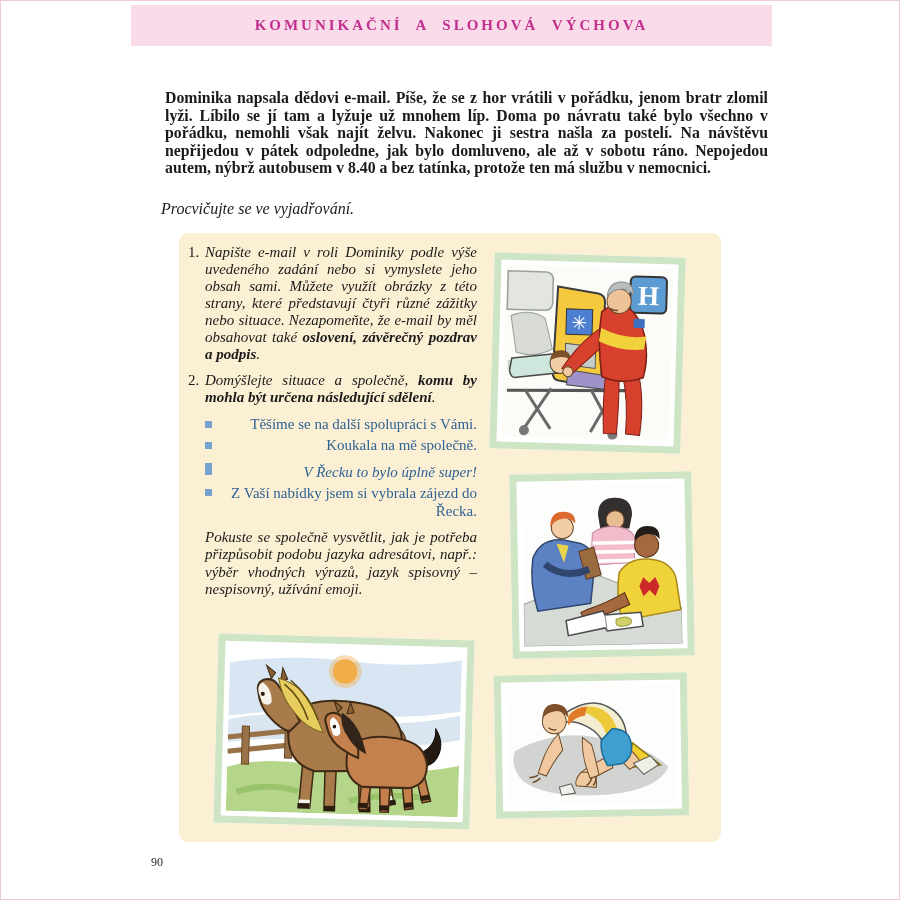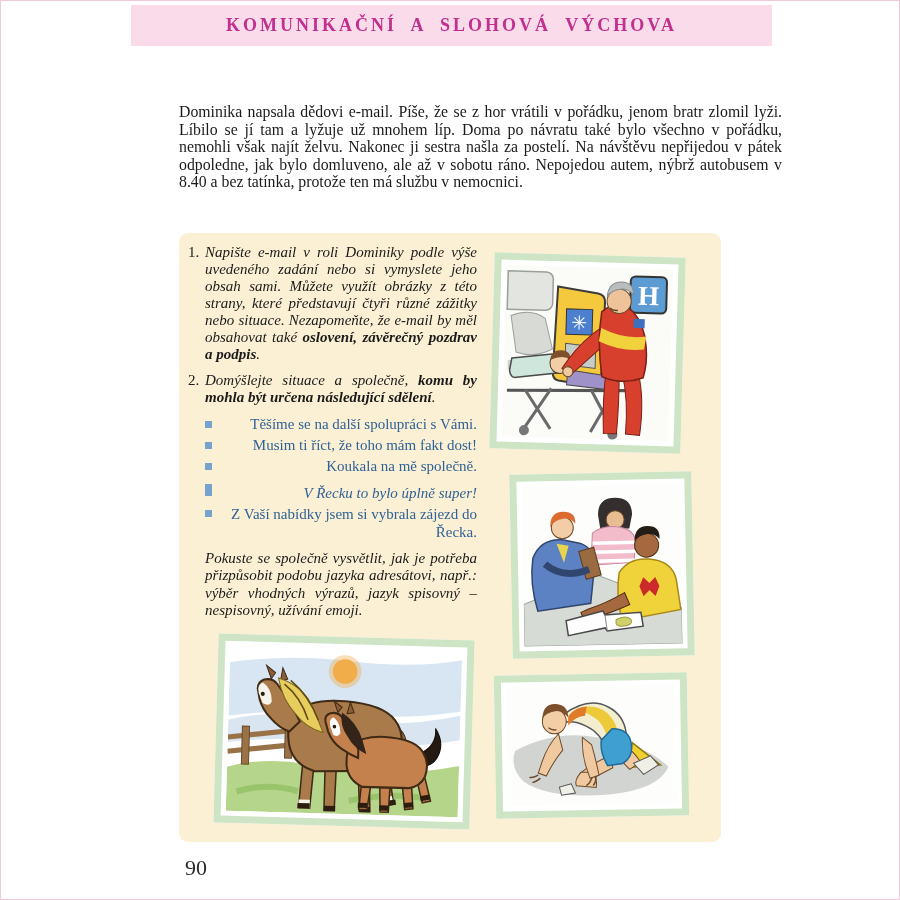--- a/index.html
+++ b/index.html
@@ -7,30 +7,30 @@
     position:relative;width:900px;height:900px;box-sizing:border-box;
     border:1px solid #f2c9da;background:#ffffff;overflow:hidden;
     font-family:"Liberation Serif","DejaVu Serif",serif;color:#1a1a1a;
   }
   
   .banner{
     position:absolute;left:130px;top:4px;width:641px;height:41px;
     background:#fadbe9;display:flex;align-items:center;justify-content:center;
   }
   .banner span{
-    color:#c22f8e;font-weight:bold;font-size:18px;letter-spacing:3px;word-spacing:7px;
+    color:#c22f8e;font-weight:bold;font-size:15px;letter-spacing:3px;word-spacing:7px;
   }
   .title{
     position:absolute;left:130px;top:52px;width:641px;margin:0;text-align:center;
     color:#e0258e;font-weight:bold;font-size:19px;letter-spacing:4px;
   }
   
   .intro{
-    position:absolute;left:160px;top:84px;width:603px;margin:18px;
-    font-size:15.8px;line-height:17.6px;text-align:justify;
+    position:absolute;left:160px;top:84px;width:603px;margin:4px;
+    font-size:15.8px;line-height:17.6px;text-align:justify;font-weight:bold;
   }
   .lead{
     position:absolute;left:160px;top:199px;width:603px;margin:0;
     font-style:italic;font-size:16px;
   }
   
   .box{
     position:absolute;left:178px;top:232px;width:542px;height:609px;
     background:#fcf0d4;border-radius:9px;
   }
@@ -54,52 +54,53 @@
   .ill{
     position:absolute;margin:0;box-sizing:border-box;
     border:7px solid #cde4c5;background:#fff;padding:5px;
   }
   .ill svg{display:block;width:100%;height:100%;}
   .ill1{left:313px;top:22px;width:191px;height:196px;transform:rotate(1.6deg);}
   .ill2{left:332px;top:240px;width:182px;height:184px;transform:rotate(-1.1deg);}
   .ill3{left:37px;top:404px;width:256px;height:189px;transform:rotate(1.6deg);}
   .ill4{left:316px;top:441px;width:193px;height:143px;transform:rotate(-1deg);}
   
-  .pagenum{position:absolute;left:184px;top:854px;font-size:22px;color:#2a2a2a;}
+  .pagenum{position:absolute;left:150px;top:854px;font-size:12px;color:#2a2a2a;}
 </style>
 </head>
 <body>
 
 <div class="page">
 
   <div class="banner">
     <span>KOMUNIKAČNÍ A SLOHOVÁ VÝCHOVA</span>
   </div>
 
 
   <p class="intro">Dominika napsala dědovi e-mail. Píše, že se z hor vrátili v pořádku, jenom bratr zlomil lyži. Líbilo se jí tam a lyžuje už mnohem líp. Doma po návratu také bylo všechno v pořádku, nemohli však najít želvu. Nakonec ji sestra našla za postelí. Na návštěvu nepřijedou v pátek odpoledne, jak bylo domluveno, ale až v sobotu ráno. Nepojedou autem, nýbrž autobusem v 8.40 a bez tatínka, protože ten má službu v nemocnici.</p>
 
+  <p class="lead">Procvičujte se ve vyjadřování.</p>
 
   <div class="box">
 
     <div class="col-text">
 
       <div class="ex">
         <span class="ex-num">1.</span>
         <div class="ex-body"><span>Napište e-mail v roli Dominiky podle výše uvedeného zadání nebo si vymyslete jeho obsah sami. Můžete využít obrázky z této strany, které představují čtyři různé zážitky nebo situace. Nezapomeňte, že e-mail by měl obsahovat také </span><b>oslovení, závěrečný pozdrav a podpis</b><span>.</span></div>
       </div>
 
       <div class="ex">
         <span class="ex-num">2.</span>
         <div class="ex-body"><span>Domýšlejte situace a společně, </span><b>komu by mohla být určena následující sdělení</b><span>.</span></div>
       </div>
 
       <ul class="bullets">
         <li><span class="sq"></span><span>Těšíme se na další spolupráci s Vámi.</span></li>
-        <li><span class="sq"></span><span>Musim ti říct, že toho mám fakt dost!</span></li>
+        <li><span class="sq"></span></li>
         <li><span class="sq"></span><span>Koukala na mě společně.</span></li>
         <li><span class="sq"></span></li>
         <li class="gap"><span class="sq"></span><span>V Řecku to bylo úplně super!</span></li>
         <li><span class="sq"></span><span>Z Vaší nabídky jsem si vybrala zájezd do Řecka.</span></li>
       </ul>
 
       <p class="note">Pokuste se společně vysvětlit, jak je potřeba přizpůsobit podobu jazyka adresátovi, např.: výběr vhodných výrazů, jazyk spisovný – nespisovný, užívání emoji.</p>
     </div>
 
     <figure class="ill ill1" aria-label="paramedic-helping-boy-on-ambulance-stretcher">

